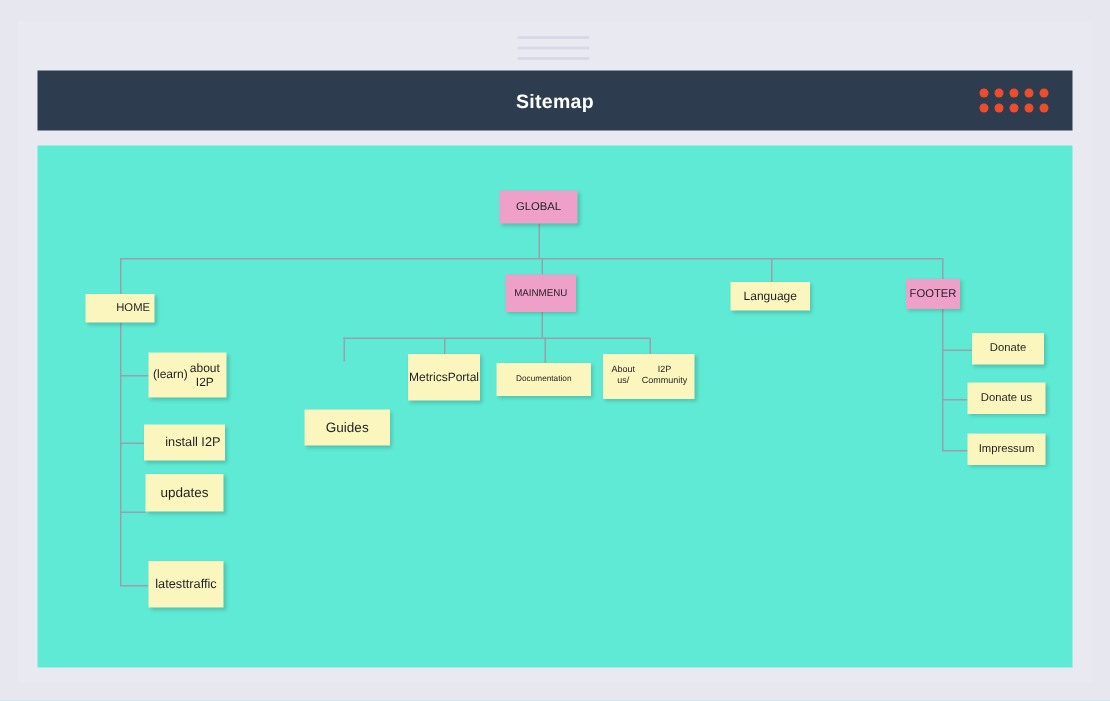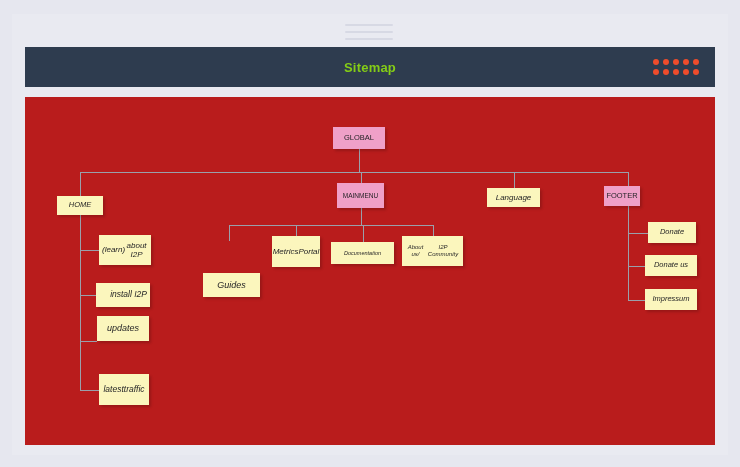--- a/index.html
+++ b/index.html
@@ -45,21 +45,21 @@
     left: 25px;
     top: 47px;
     width: 690px;
     height: 40px;
     background: #2e3c4f;
     display: flex;
     align-items: center;
     justify-content: center;
   }
   .titlebar .title {
-    color: #84cc16;
+    color: #ffffff;
     font-size: 13px;
     font-weight: bold;
     letter-spacing: 0.2px;
   }
   .dot-grid {
     position: absolute;
     right: 14px;
     top: 12px;
     display: grid;
     grid-template-columns: repeat(5, 8px);
@@ -73,37 +73,37 @@
     border-radius: 50%;
     background: #ef4c2b;
   }
   
   .canvas {
     position: absolute;
     left: 25px;
     top: 97px;
     width: 690px;
     height: 348px;
-    background: #b91c1c;
+    background: #5eead4;
     overflow: hidden;
   }
   .node {
     position: absolute;
     box-sizing: border-box;
     display: flex;
     align-items: center;
     justify-content: center;
     text-align: center;
     line-height: 1.15;
     color: #1f1f22;
     box-shadow: 1.5px 1.5px 2.5px rgba(0,0,0,0.18);
     padding: 2px 3px;
   }
   .node.pink { background: #efa0c8; }
-  .node.yellow { background: #fbf6bd; font-style: italic; }
+  .node.yellow { background: #fbf6bd; }
   .line {
     position: absolute;
     background: #9aa0ab;
   }
   .line.h { height: 1px; }
   .line.v { width: 1px; }
 </style>
 </head>
 <body>
 
@@ -154,21 +154,21 @@
         <div class="line v" style="left: 407.5px; top: 128px; width: 1px; height: 11px;"></div>
         <div class="line v" style="left: 603px; top: 109px; width: 1px; height: 93.5px;"></div>
         <div class="line h" style="left: 603px; top: 135.5px; width: 20px; height: 1px;"></div>
         <div class="line h" style="left: 603px; top: 168.5px; width: 17px; height: 1px;"></div>
         <div class="line h" style="left: 603px; top: 202.5px; width: 17px; height: 1px;"></div>
       </div>
     <div id="nodes">
         <div class="node pink" style="left: 308px; top: 30px; width: 52px; height: 22px; font-size: 7.5px;">
           <span>GLOBAL</span>
         </div>
-        <div class="node yellow" style="left: 32px; top: 99px; width: 46px; height: 19px; font-size: 7.5px;">
+        <div class="node yellow" style="left: 32px; top: 99px; width: 46px; height: 19px; font-size: 7.5px; justify-content: flex-end;">
           <span>HOME</span>
         </div>
         <div class="node pink" style="left: 312px; top: 86px; width: 47px; height: 25px; font-size: 6.5px;">
           <span>MAIN</span>
           <br>
           <span>MENU</span>
         </div>
         <div class="node yellow" style="left: 462px; top: 91px; width: 53px; height: 19px; font-size: 8px;">
           <span>Language</span>
         </div>

